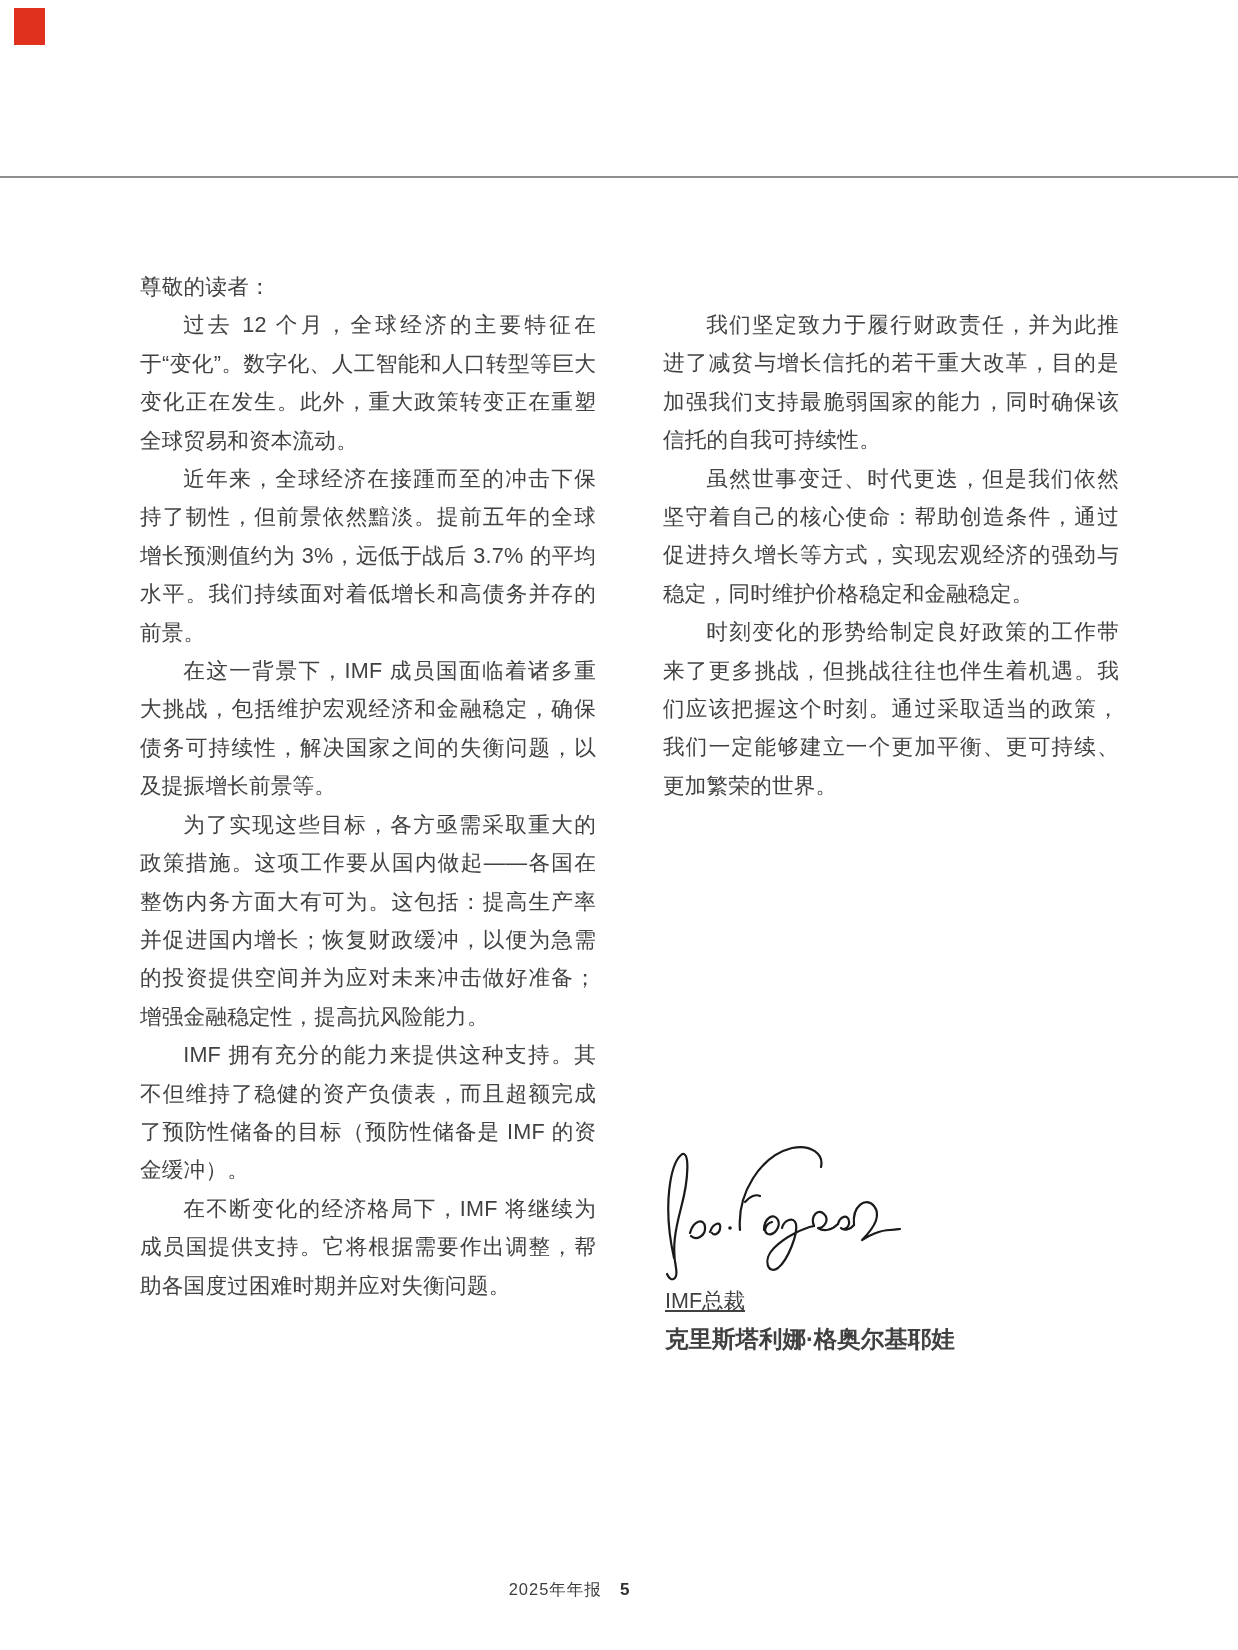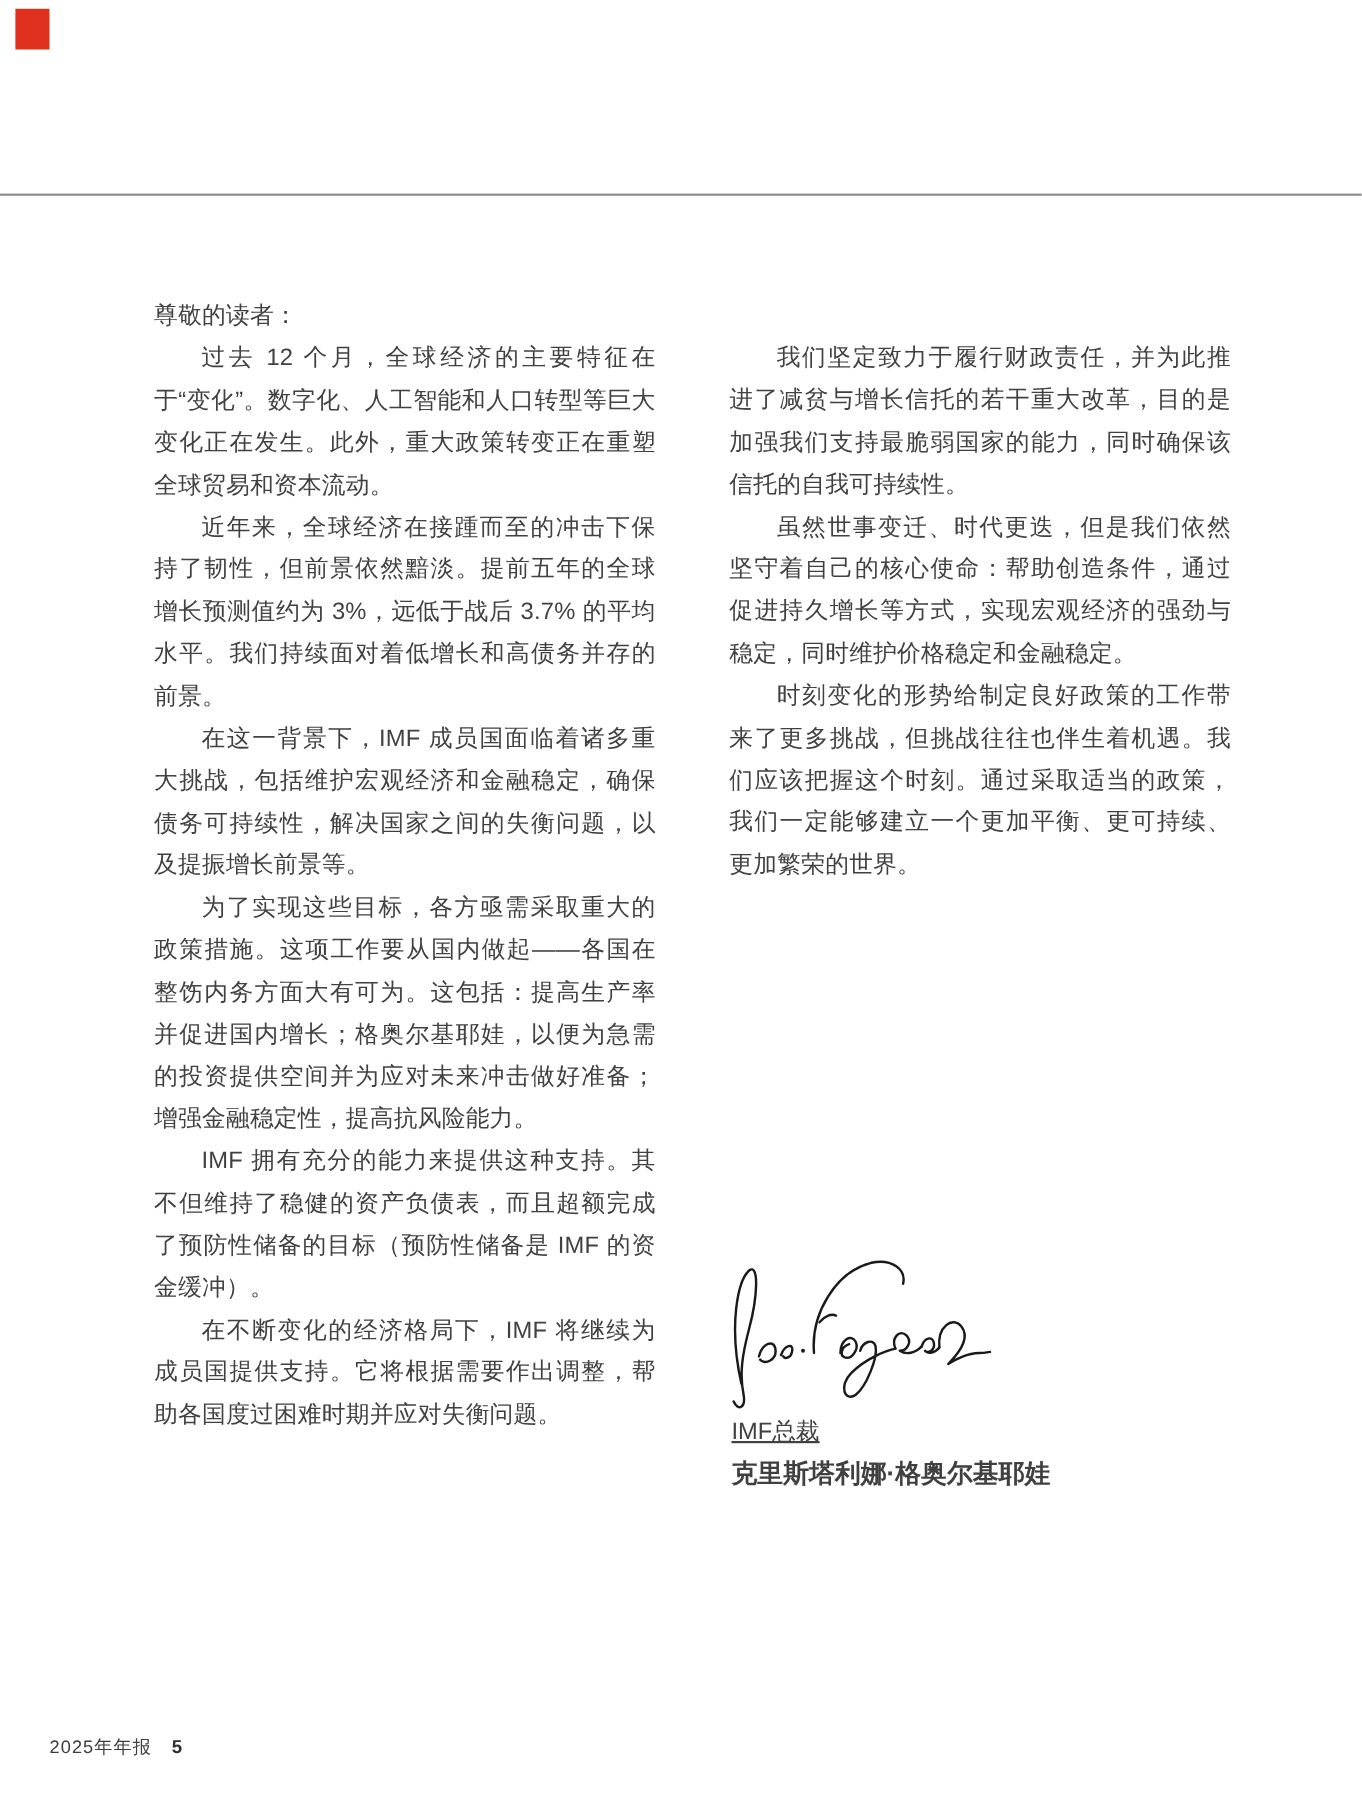--- a/index.html
+++ b/index.html
@@ -68,25 +68,24 @@
     font-size: 23.5px;
     line-height: 34px;
     font-weight: bold;
     color: #404040;
   }
   .footer {
     position: absolute;
     top: 1579px;
     left: 0;
     width: 1138px;
-    text-align: left;
+    text-align: center;
     font-size: 16.5px;
     line-height: 20px;
     color: #3d3d3d;
-    padding-left: 45px;
   }
   .footer .report-title { letter-spacing: 1px; }
   .footer .page-number {
     font-weight: bold;
     font-size: 17px;
     margin-left: 18px;
     color: #2f2f2f;
   }
 </style>
 </head>
@@ -96,21 +95,21 @@
 
   <div class="red-block" style="background: rgb(224, 48, 30);"></div>
 
   <div class="rule" style="background: rgb(143, 143, 143);"></div>
 
   <div class="col col-left">
     <p class="salutation">尊敬的读者：</p>
     <p>过去 12 个月，全球经济的主要特征在于“变化”。数字化、人工智能和人口转型等巨大变化正在发生。此外，重大政策转变正在重塑全球贸易和资本流动。</p>
     <p>近年来，全球经济在接踵而至的冲击下保持了韧性，但前景依然黯淡。提前五年的全球增长预测值约为 3%，远低于战后 3.7% 的平均水平。我们持续面对着低增长和高债务并存的前景。</p>
     <p>在这一背景下，IMF 成员国面临着诸多重大挑战，包括维护宏观经济和金融稳定，确保债务可持续性，解决国家之间的失衡问题，以及提振增长前景等。</p>
-    <p>为了实现这些目标，各方亟需采取重大的政策措施。这项工作要从国内做起——各国在整饬内务方面大有可为。这包括：提高生产率并促进国内增长；格奥尔基耶娃，以便为急需的投资提供空间并为应对未来冲击做好准备；增强金融稳定性，提高抗风险能力。</p>
+    <p>为了实现这些目标，各方亟需采取重大的政策措施。这项工作要从国内做起——各国在整饬内务方面大有可为。这包括：提高生产率并促进国内增长；恢复财政缓冲，以便为急需的投资提供空间并为应对未来冲击做好准备；增强金融稳定性，提高抗风险能力。</p>
     <p>IMF 拥有充分的能力来提供这种支持。其不但维持了稳健的资产负债表，而且超额完成了预防性储备的目标（预防性储备是 IMF 的资金缓冲）。</p>
     <p>在不断变化的经济格局下，IMF 将继续为成员国提供支持。它将根据需要作出调整，帮助各国度过困难时期并应对失衡问题。</p>
   </div>
 
   <div class="col col-right">
     <p>我们坚定致力于履行财政责任，并为此推进了减贫与增长信托的若干重大改革，目的是加强我们支持最脆弱国家的能力，同时确保该信托的自我可持续性。</p>
     <p>虽然世事变迁、时代更迭，但是我们依然坚守着自己的核心使命：帮助创造条件，通过促进持久增长等方式，实现宏观经济的强劲与稳定，同时维护价格稳定和金融稳定。</p>
     <p>时刻变化的形势给制定良好政策的工作带来了更多挑战，但挑战往往也伴生着机遇。我们应该把握这个时刻。通过采取适当的政策，我们一定能够建立一个更加平衡、更可持续、更加繁荣的世界。</p>
   </div>
 

